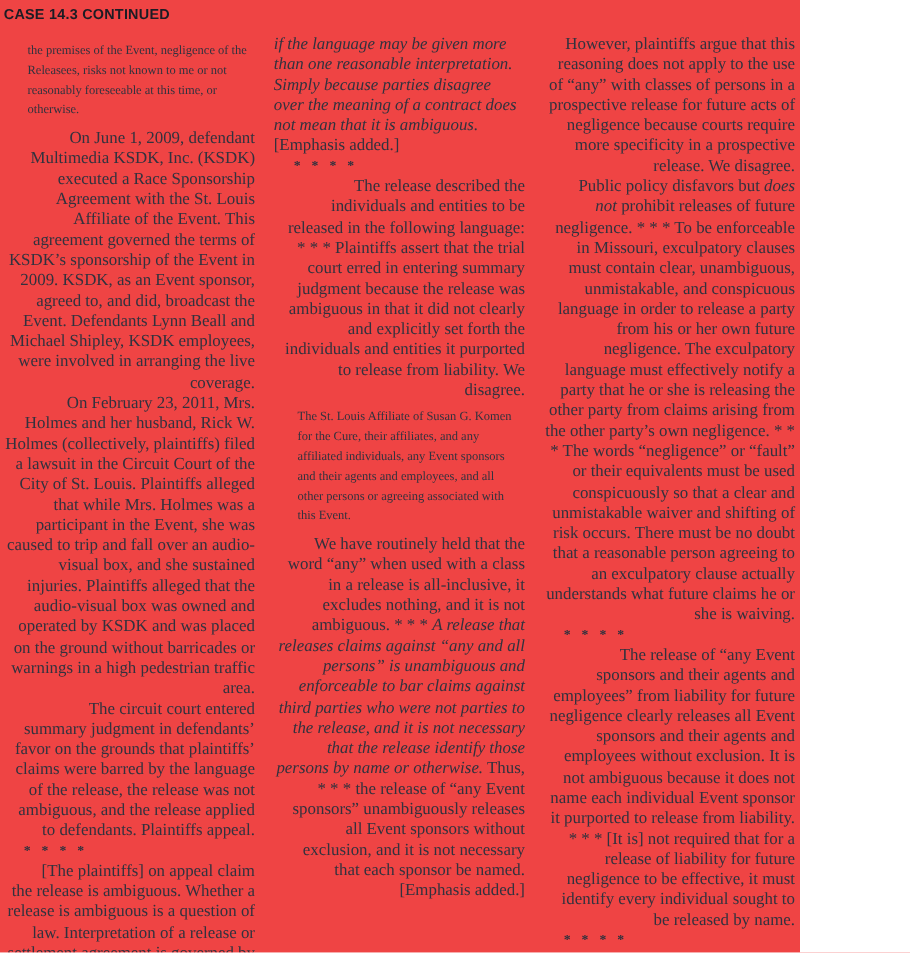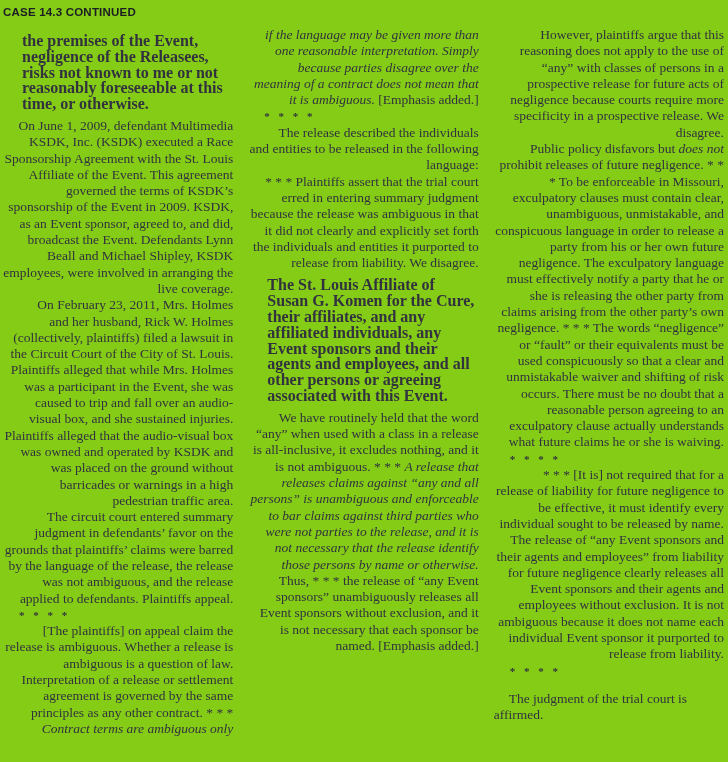--- a/index.html
+++ b/index.html
@@ -1,21 +1,21 @@
 <!DOCTYPE html>
 <html><head>
 <meta charset="utf-8">
 <style>
   * { margin: 0; padding: 0; box-sizing: border-box; }
   html, body { background: #ffffff; }
   .page {
     position: relative;
-    width: 728px;
+    width: 640px;
     height: 762px;
-    background: #84cc16;
+    background: #ef4444;
     overflow: hidden;
     font-family: "Liberation Serif", "DejaVu Serif", serif;
   }
   .header {
     padding: 6px 0 0 3px;
     font-family: "Liberation Sans", "DejaVu Sans", sans-serif;
     font-weight: bold;
     font-size: 11.5px;
     letter-spacing: 0.2px;
     color: #1c1c24;
@@ -28,27 +28,26 @@
   .col {
     flex: 1 1 0;
     min-width: 0;
     font-size: 13.5px;
     line-height: 16.3px;
     color: #32323e;
     text-align: left;
   }
   .col p { margin: 0; }
   .col .para { text-indent: 15px; text-align: right; }
-  .col .para-cont { text-indent: 0; text-align: right; }
+  .col .para-cont { text-indent: 0; }
   .col .para-gap { text-indent: 15px; margin-top: 12px; }
   .col .quote {
     margin: 6px 4px 6px 19px;
-    font-size: 16px;
+    font-size: 10px;
     line-height: 15.8px;
-    font-weight: bold;
   }
   .col .stars {
     text-indent: 16px;
     font-weight: bold;
     font-size: 11px;
     letter-spacing: 3px;
     line-height: 16.3px;
   }
   .col em { font-style: italic; }
 </style>
@@ -73,19 +72,19 @@
         <p class="stars">* * * *</p>
         <p class="para"><span>The release described the individuals and entities to be released in the following language:</span></p>
         <p class="para"><span>* * * Plaintiffs assert that the trial court erred in entering summary judgment because the release was ambiguous in that it did not clearly and explicitly set forth the individuals and entities it purported to release from liability. We disagree.</span></p>
         <p class="quote"><span>The St. Louis Affiliate of Susan G. Komen for the Cure, their affiliates, and any affiliated individuals, any Event sponsors and their agents and employees, and all other persons or agreeing associated with this Event.</span></p>
         <p class="para"><span>We have routinely held that the word “any” when used with a class in a release is all-inclusive, it excludes nothing, and it is not ambiguous. * * * </span><em>A release that releases claims against “any and all persons” is unambiguous and enforceable to bar claims against third parties who were not parties to the release, and it is not necessary that the release identify those persons by name or otherwise.</em><span> Thus, * * * the release of “any Event sponsors” unambiguously releases all Event sponsors without exclusion, and it is not necessary that each sponsor be named. [Emphasis added.]</span></p>
       </div>
     <div class="col">
         <p class="para"><span>However, plaintiffs argue that this reasoning does not apply to the use of “any” with classes of persons in a prospective release for future acts of negligence because courts require more specificity in a prospective release. We disagree.</span></p>
         <p class="para"><span>Public policy disfavors but </span><em>does not</em><span> prohibit releases of future negligence. * * * To be enforceable in Missouri, exculpatory clauses must contain clear, unambiguous, unmistakable, and conspicuous language in order to release a party from his or her own future negligence. The exculpatory language must effectively notify a party that he or she is releasing the other party from claims arising from the other party’s own negligence. * * * The words “negligence” or “fault” or their equivalents must be used conspicuously so that a clear and unmistakable waiver and shifting of risk occurs. There must be no doubt that a reasonable person agreeing to an exculpatory clause actually understands what future claims he or she is waiving.</span></p>
         <p class="stars">* * * *</p>
+        <p class="para"><span>The release of “any Event sponsors and their agents and employees” from liability for future negligence clearly releases all Event sponsors and their agents and employees without exclusion. It is not ambiguous because it does not name each individual Event sponsor it purported to release from liability.</span></p>
         <p class="para"><span>* * * [It is] not required that for a release of liability for future negligence to be effective, it must identify every individual sought to be released by name.</span></p>
-        <p class="para"><span>The release of “any Event sponsors and their agents and employees” from liability for future negligence clearly releases all Event sponsors and their agents and employees without exclusion. It is not ambiguous because it does not name each individual Event sponsor it purported to release from liability.</span></p>
         <p class="stars">* * * *</p>
         <p class="para-gap"><span>The judgment of the trial court is affirmed.</span></p>
       </div>
   </div>
 </div>
 
 </body></html>

